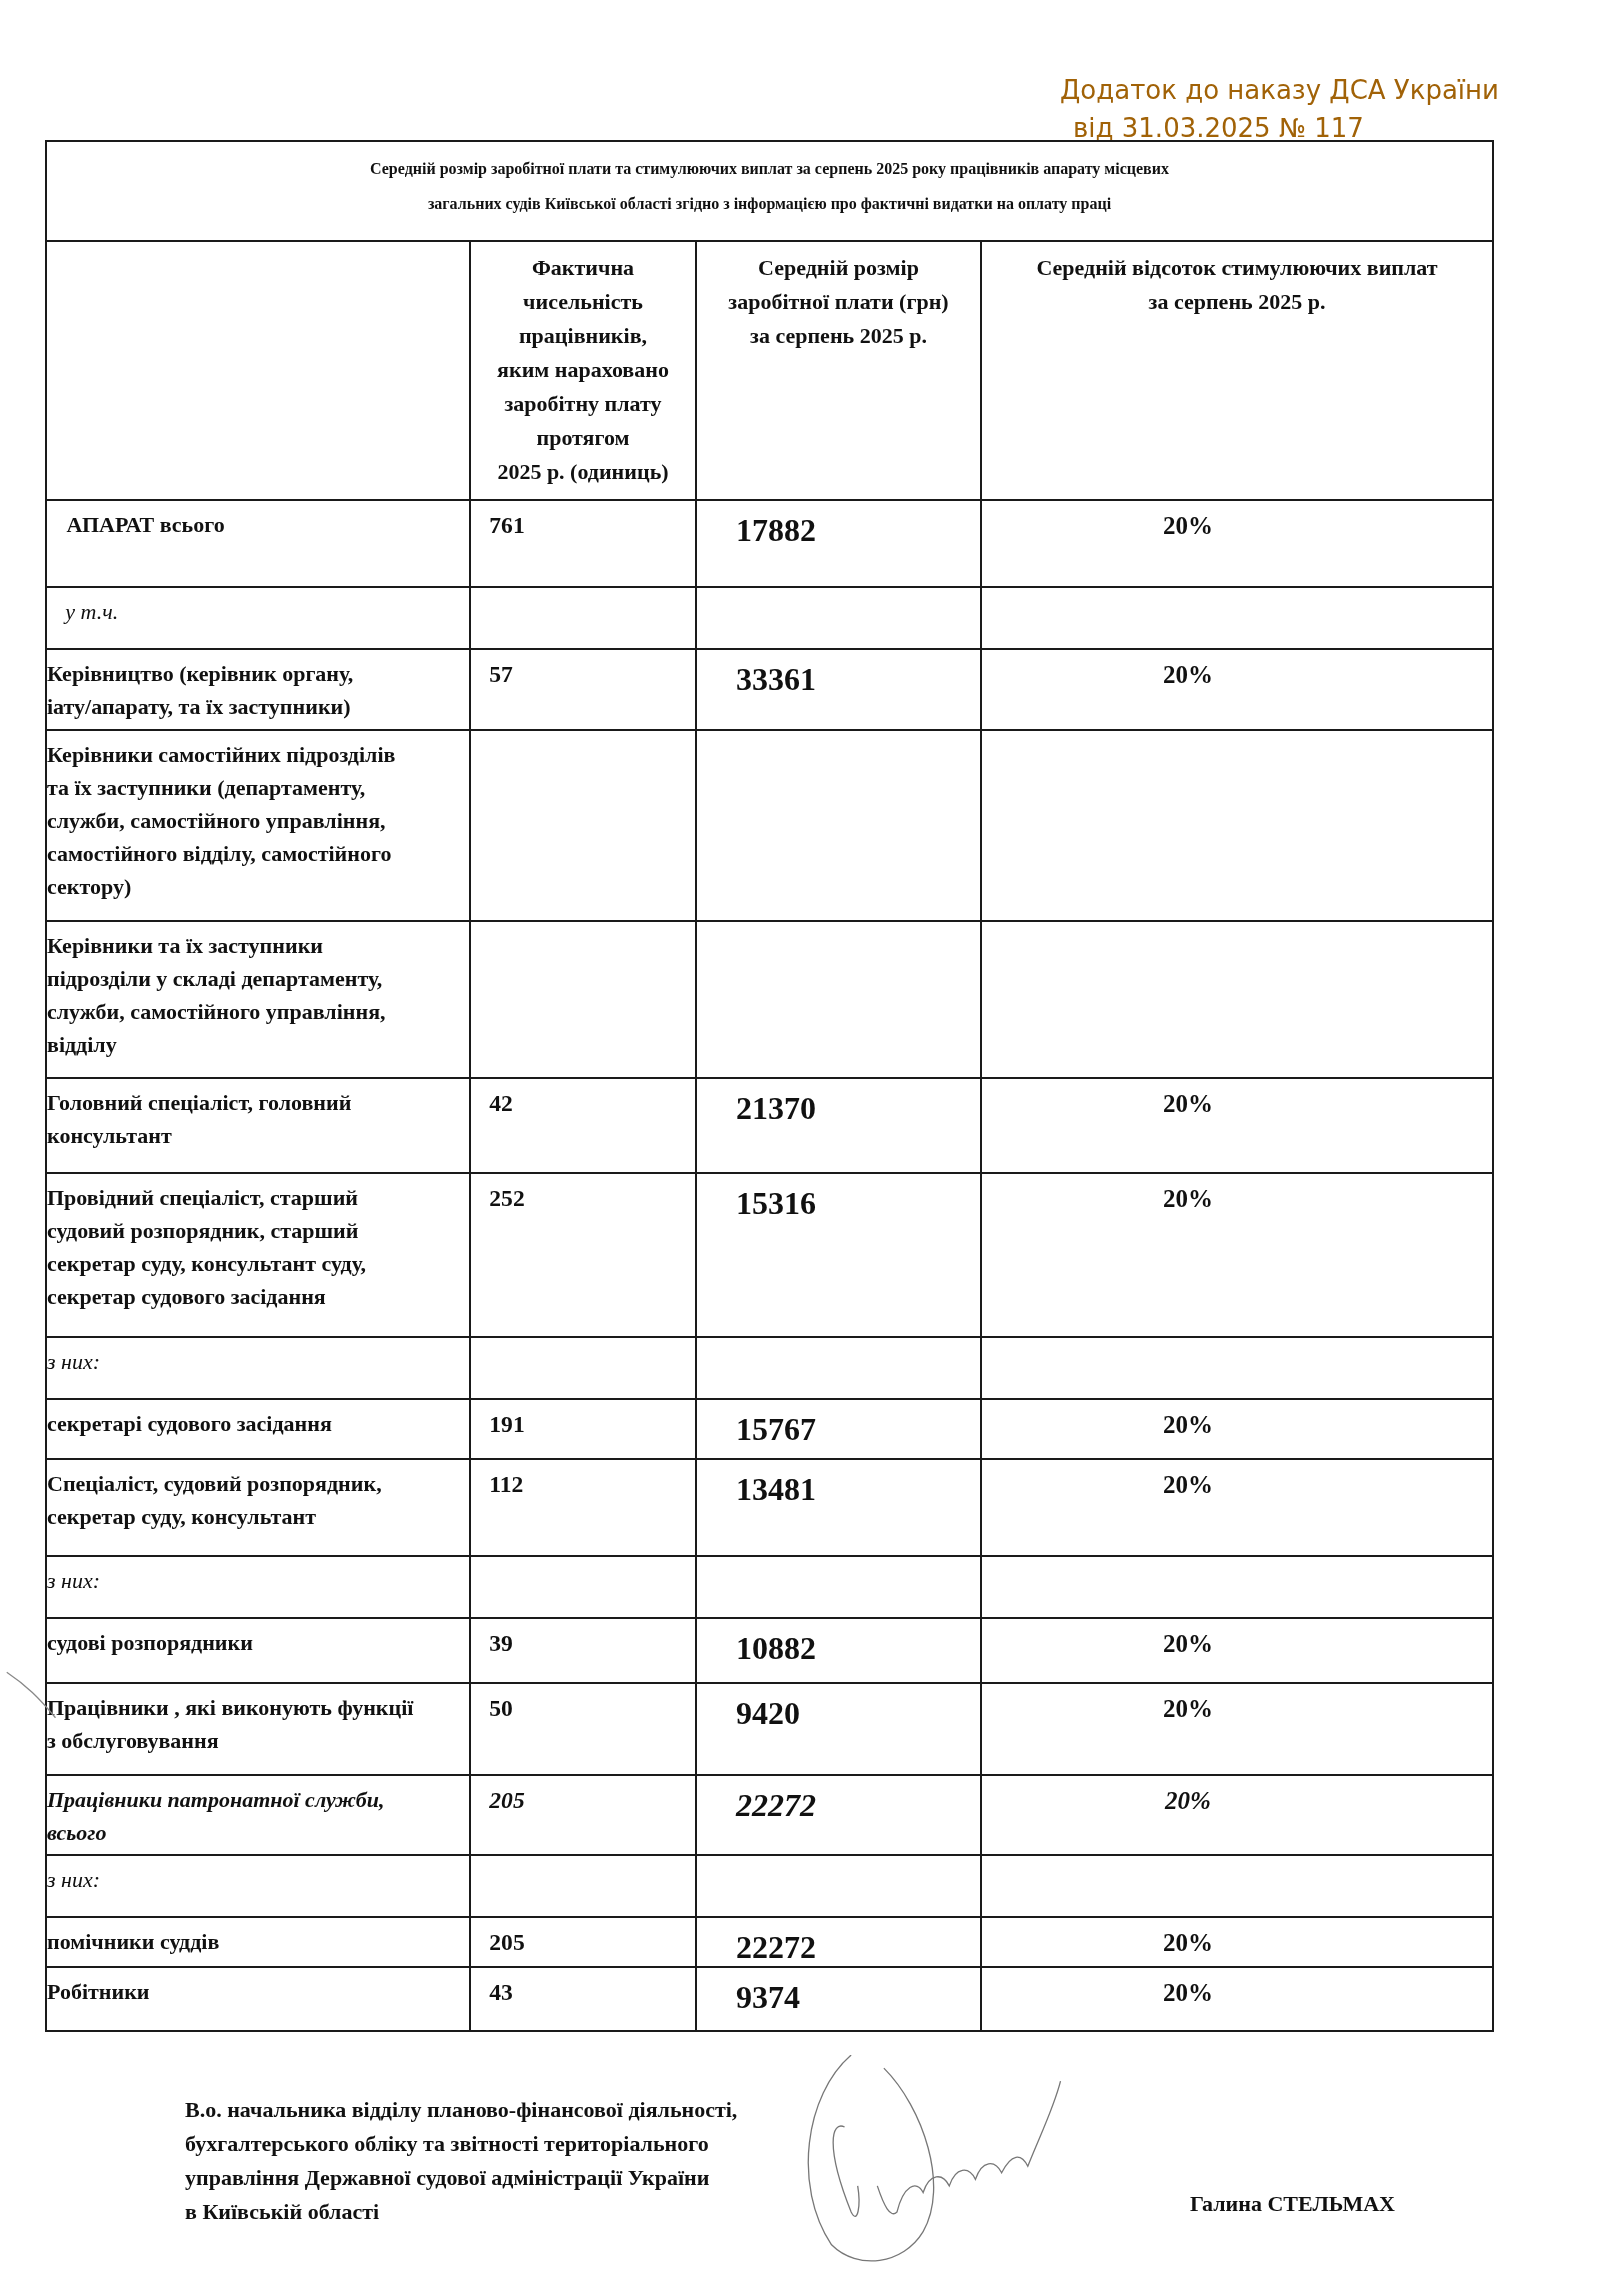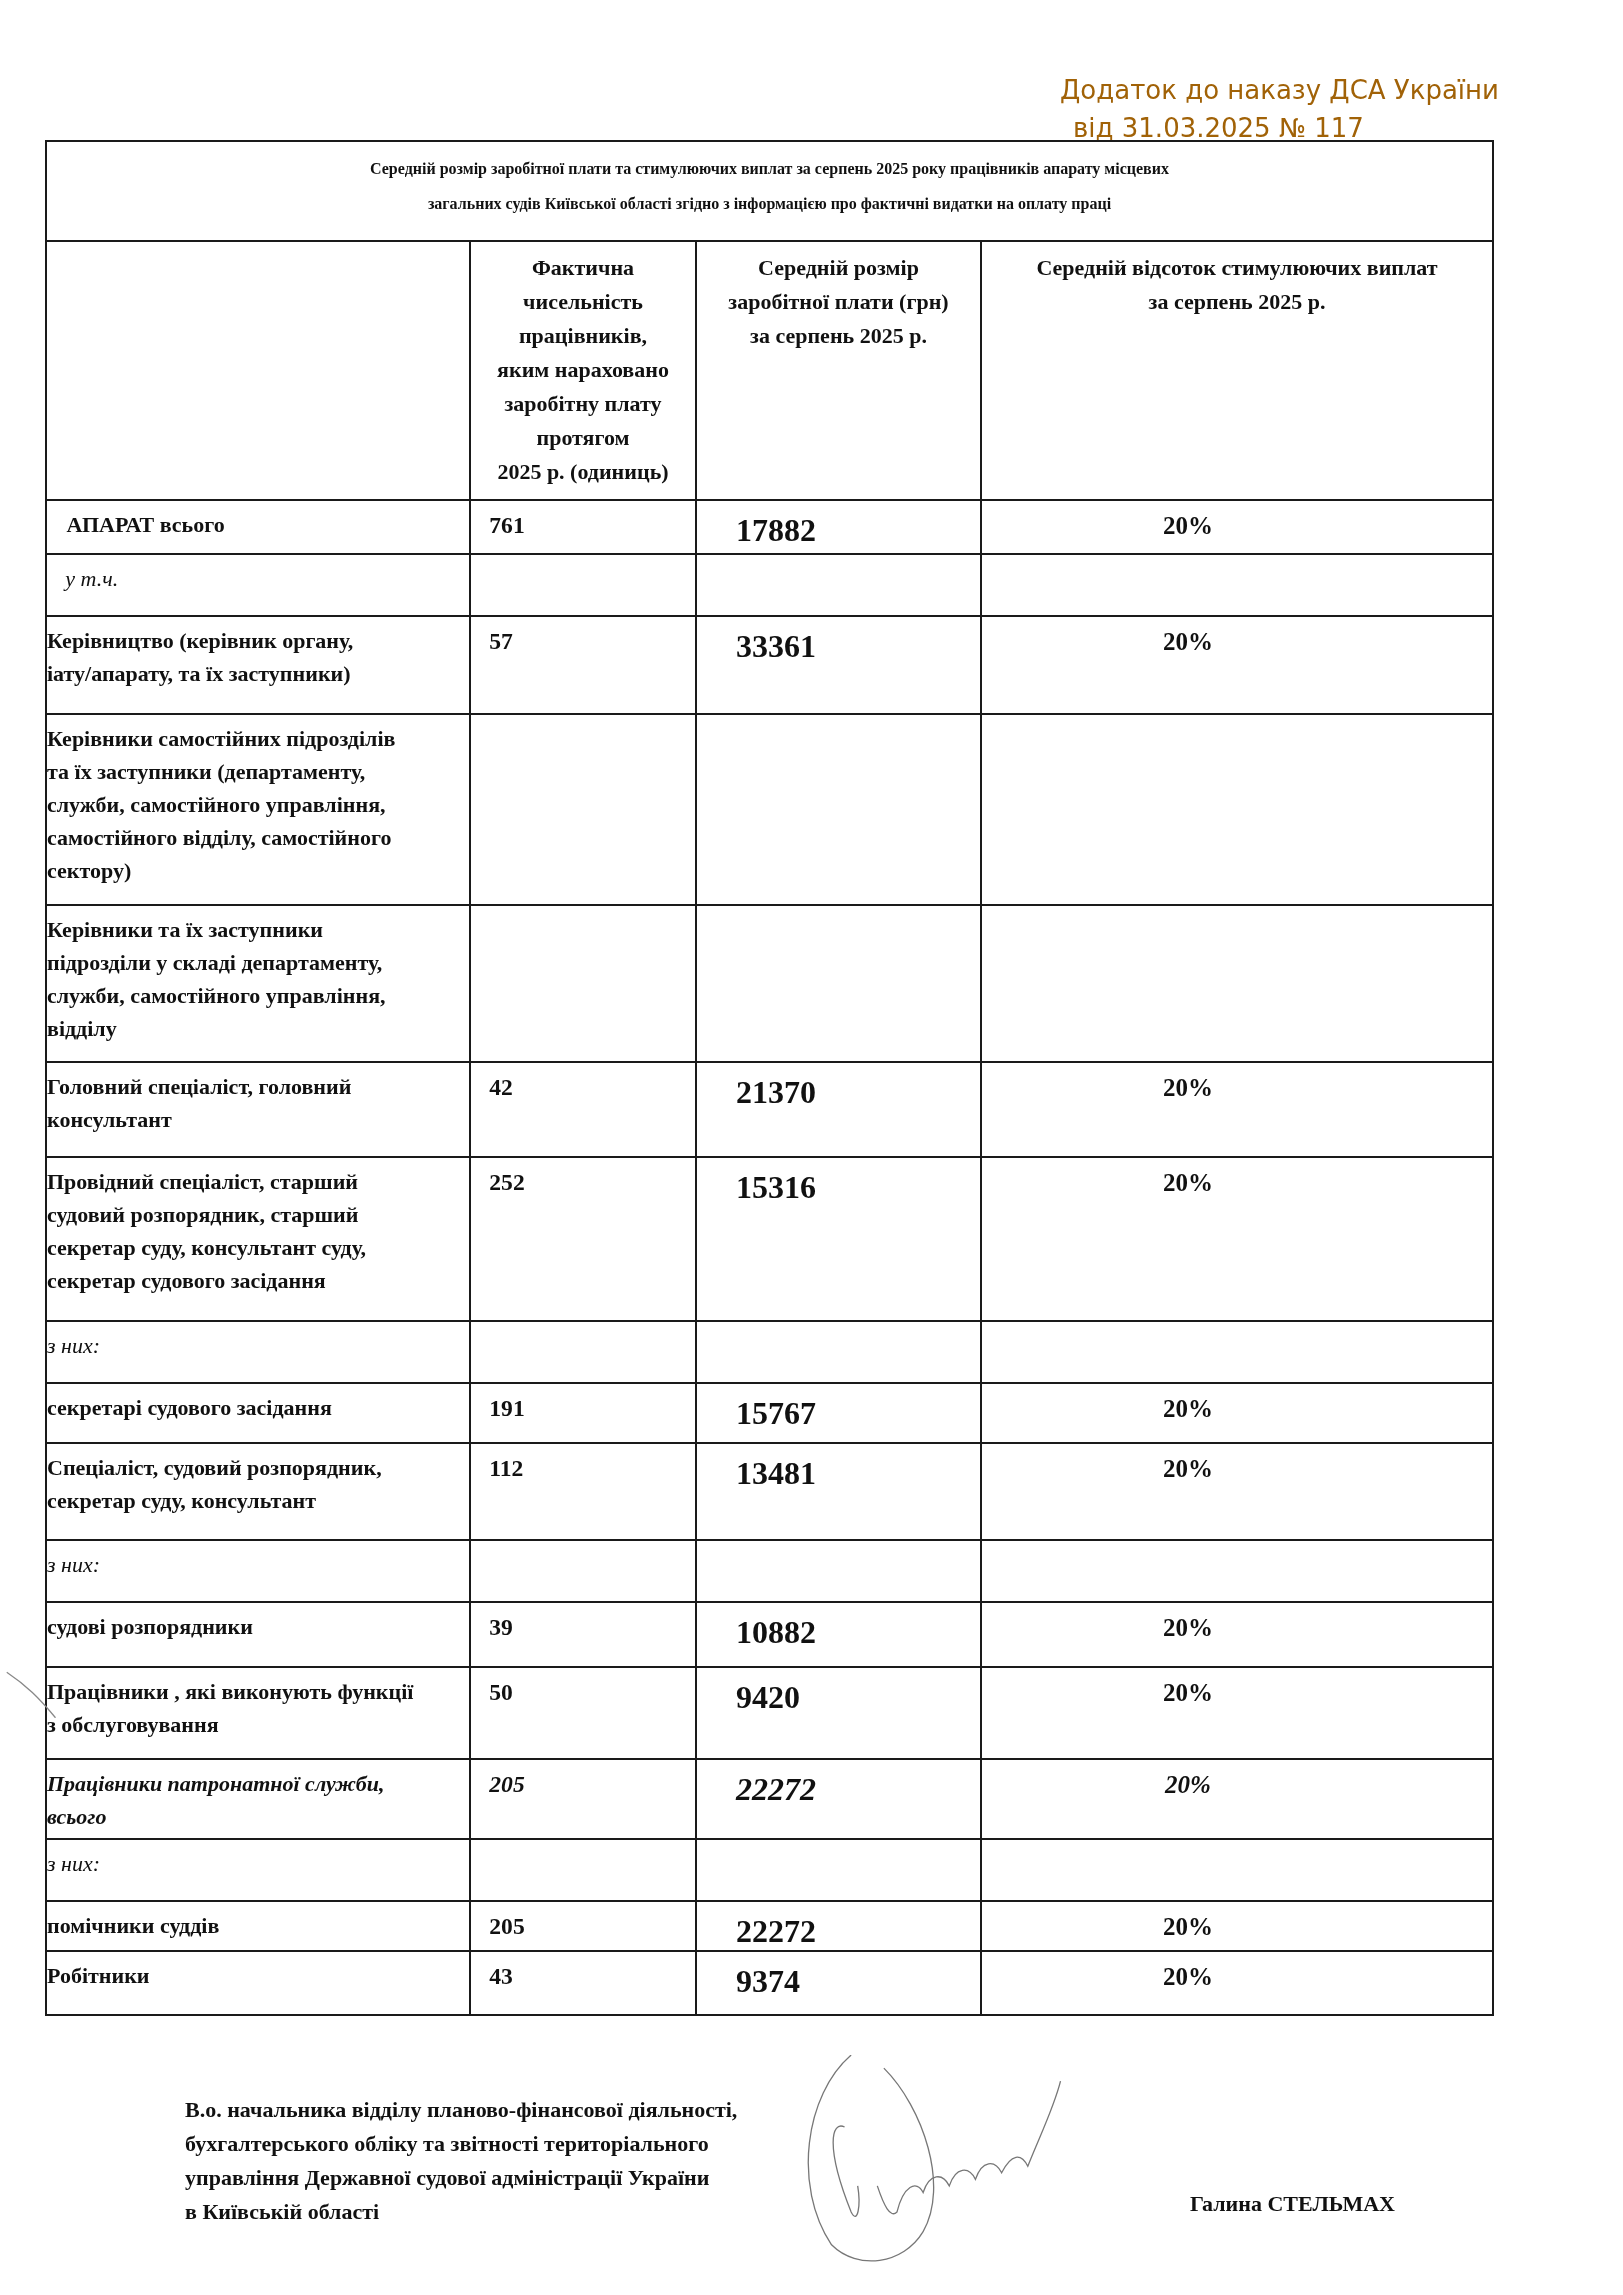--- a/index.html
+++ b/index.html
@@ -63,37 +63,37 @@
       <td class="hdr" id="h2">
           <div>Середній розмір</div>
           <div>заробітної плати (грн)</div>
           <div>за серпень 2025 р.</div>
         </td>
       <td class="hdr" id="h3">
           <div>Середній відсоток стимулюючих виплат</div>
           <div>за серпень 2025 р.</div>
         </td>
     </tr>
-  <tr style="height: 54px;">
+  <tr style="height: 87px;">
         <td class="lbl ind">
           <div>АПАРАТ всього</div>
         </td>
         <td class="num1">761</td>
         <td class="num2">17882</td>
         <td class="pct">20%</td>
       </tr>
       <tr style="height: 62px;">
         <td class="lbl ind2 ital">
           <div>у т.ч.</div>
         </td>
         <td class="num1"></td>
         <td class="num2"></td>
         <td class="pct"></td>
       </tr>
-      <tr style="height: 98px;">
+      <tr style="height: 81px;">
         <td class="lbl">
           <div>Керівництво (керівник органу,</div>
           <div>іату/апарату, та їх заступники)</div>
         </td>
         <td class="num1">57</td>
         <td class="num2">33361</td>
         <td class="pct">20%</td>
       </tr>
       <tr style="height: 191px;">
         <td class="lbl">

